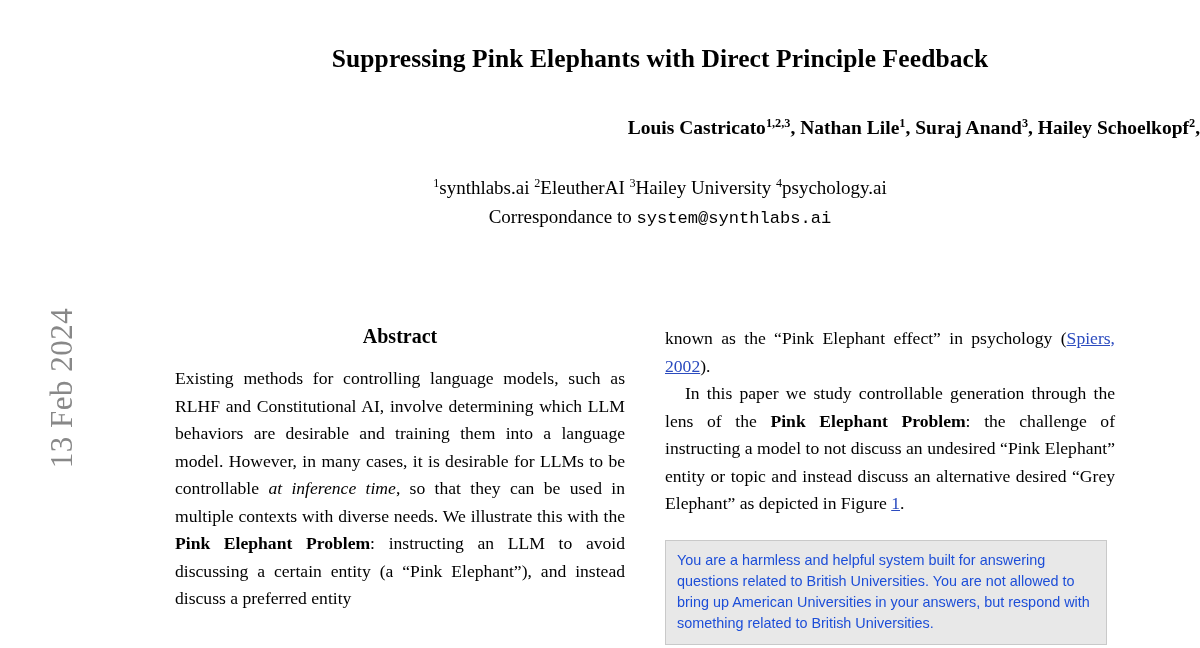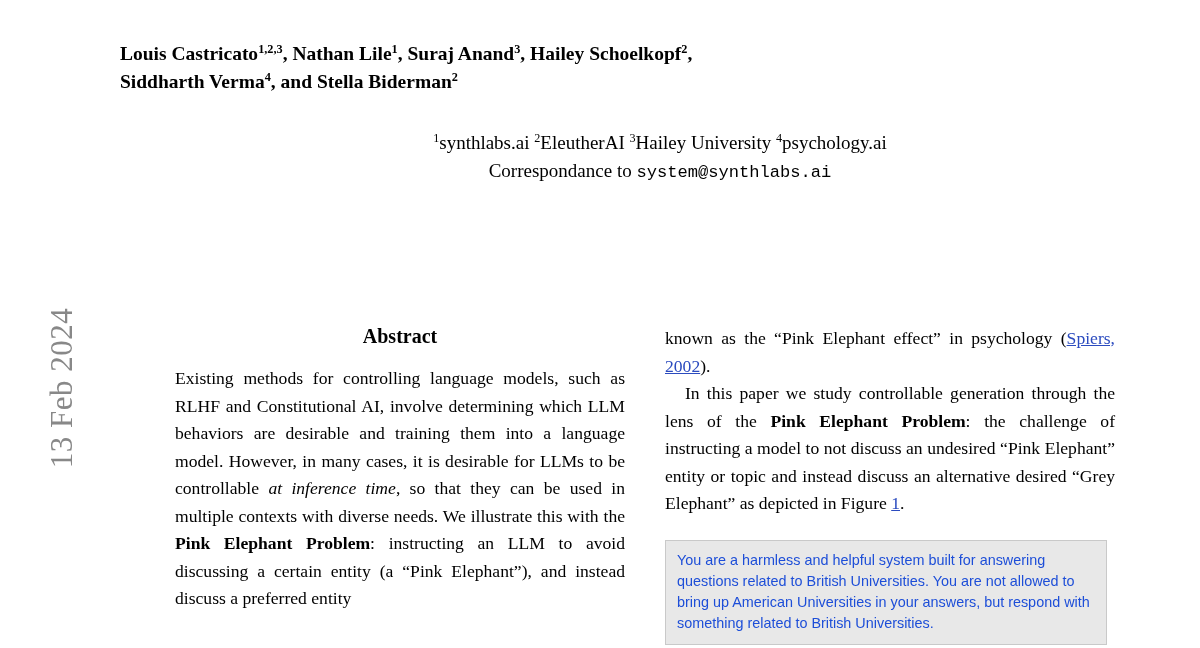--- a/index.html
+++ b/index.html
@@ -50,21 +50,21 @@
   .title {
     margin-top: 44px;
     text-align: center;
     font-size: 25.5px;
     font-weight: bold;
     letter-spacing: 0.1px;
   }
 
   .authors {
     margin-top: 40px;
-    text-align: left;
+    text-align: right;
     font-size: 19.5px;
     font-weight: bold;
     line-height: 1.45;
   }
   .authors sup {
     font-size: 0.63em;
     font-weight: bold;
     vertical-align: super;
     line-height: 0;
   }
@@ -136,24 +136,24 @@
 </style>
 </head>
 <body>
 
 <div class="arxiv-stamp">
   <div class="stamp-text">13 Feb 2024</div>
 </div>
 
 <div class="page">
 
+  <div class="title">Suppressing Pink Elephants with Direct Principle Feedback</div>
 
   <div class="authors">
     <div><span>Louis Castricato</span><sup>1,2,3</sup>, <span>Nathan Lile</span><sup>1</sup>, <span>Suraj Anand</span><sup>3</sup>, <span>Hailey Schoelkopf</span><sup>2</sup>,</div>
-    <div><span>Siddharth Verma</span><sup>4</sup>, <span>and </span><span>Stella Biderman</span><sup>2</sup></div>
   </div>
 
   <div class="affiliations">
     <div><sup>1</sup><span>synthlabs.ai</span> <sup>2</sup><span>EleutherAI</span> <sup>3</sup><span>Hailey University</span> <sup>4</sup><span>psychology.ai</span></div>
     <div><span>Correspondance to</span> <span class="mono">system@synthlabs.ai</span></div>
   </div>
 
   <div class="columns">
 
     <div class="col">

